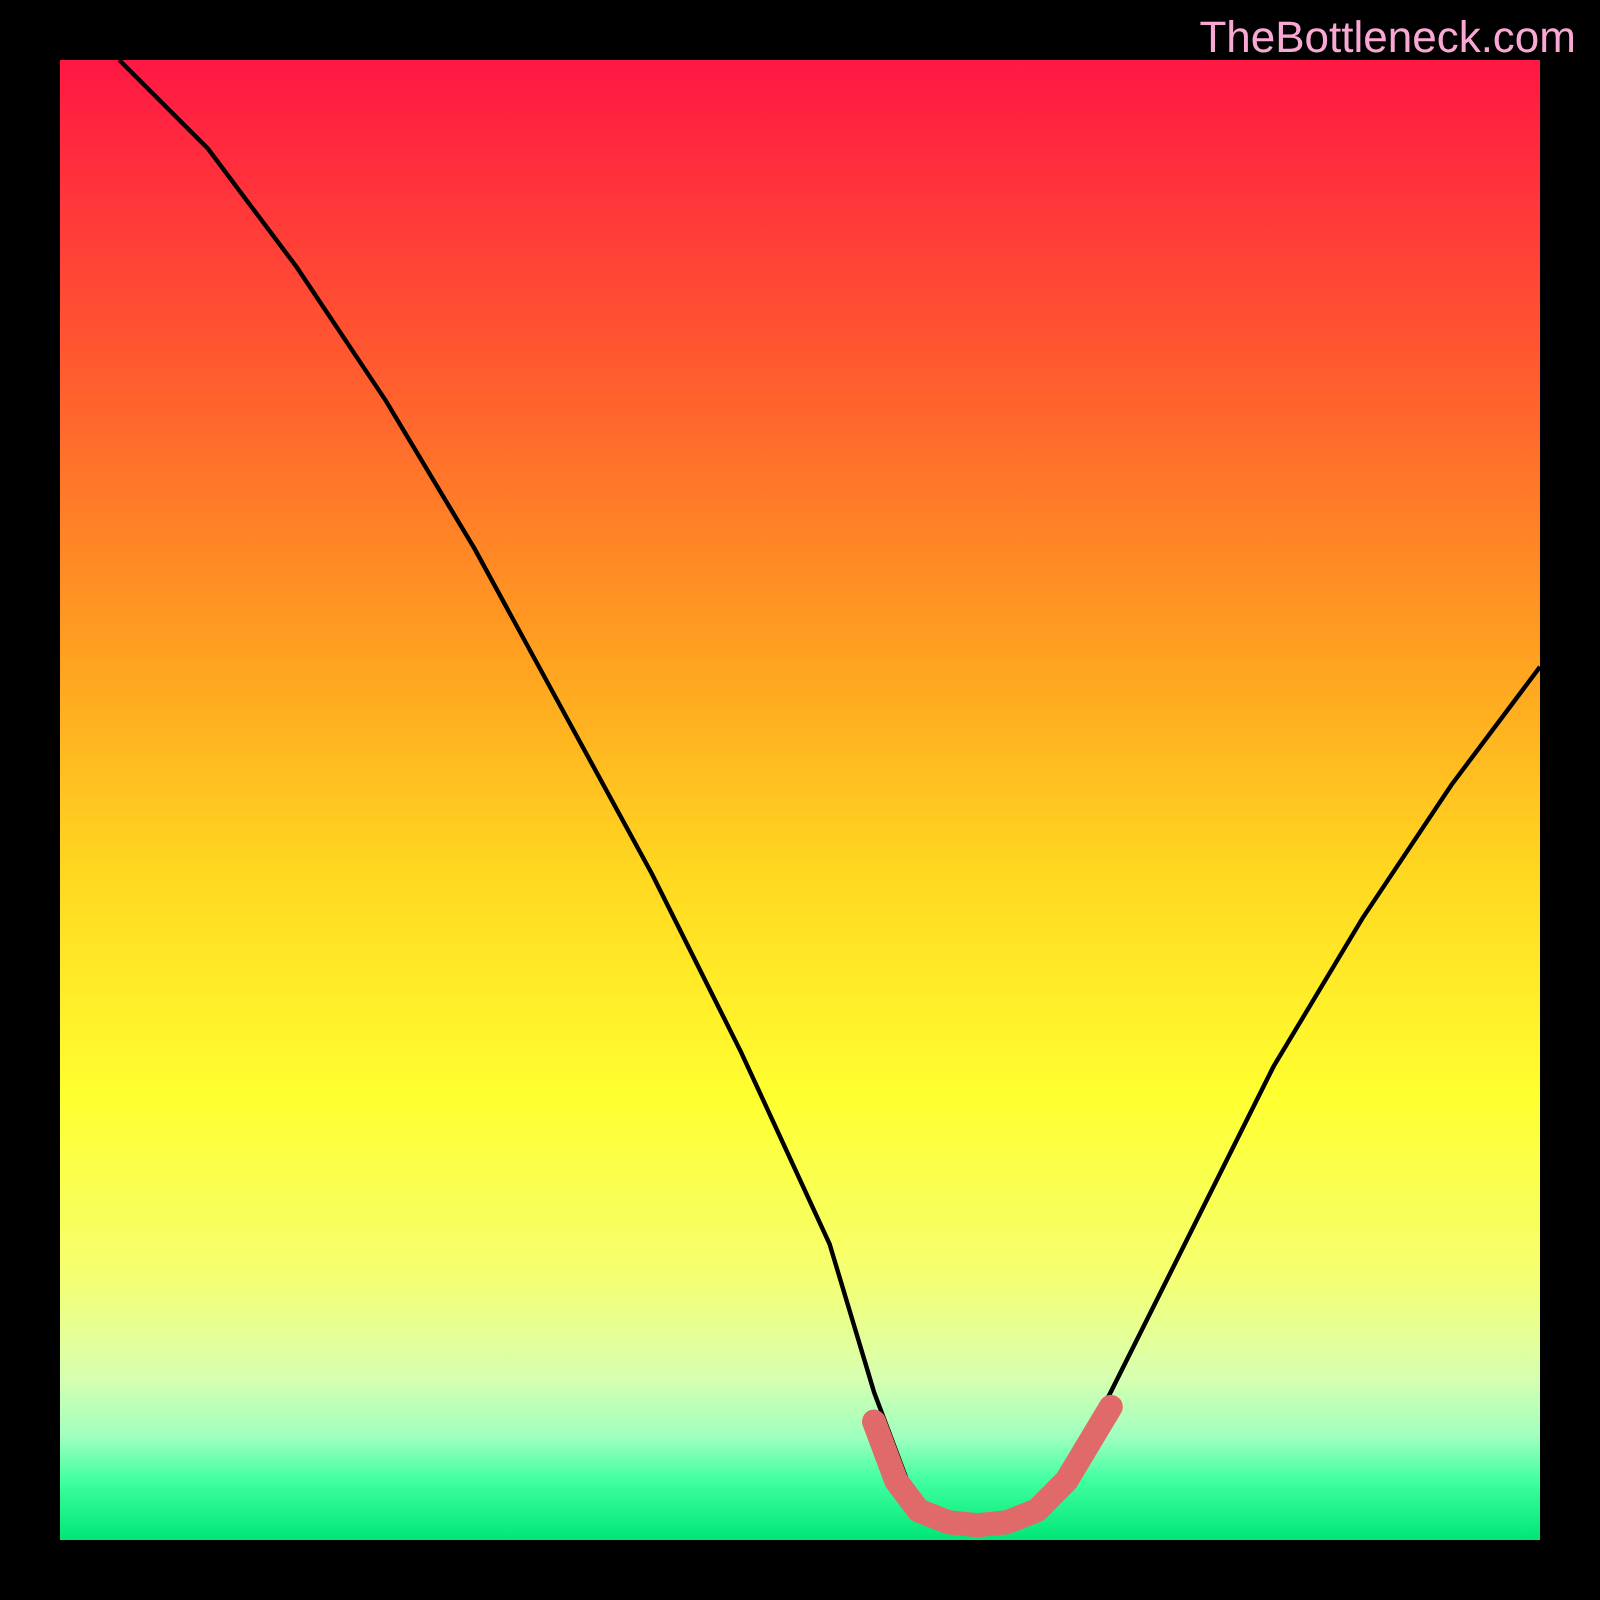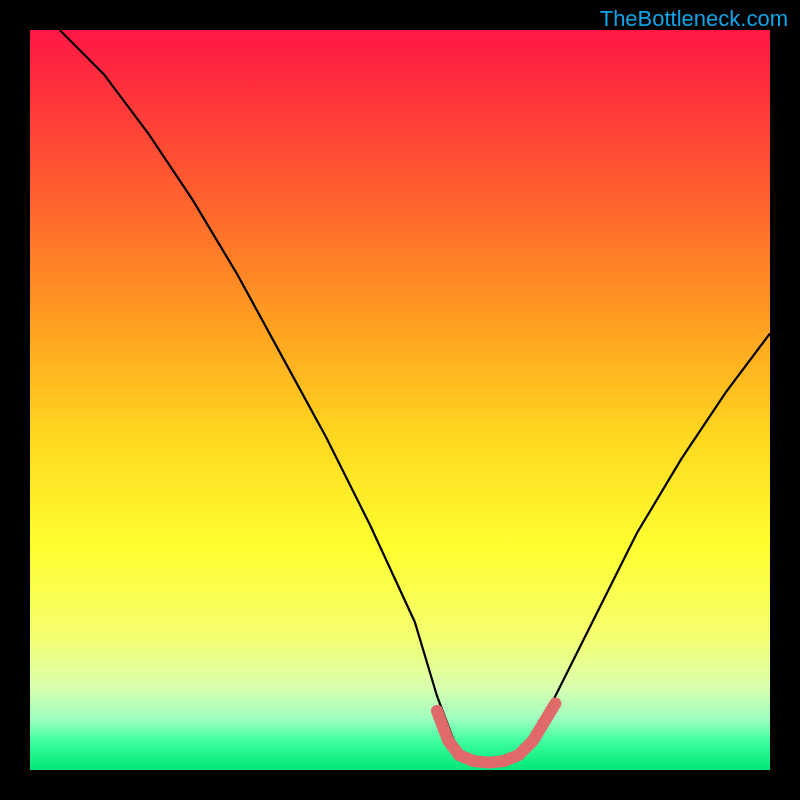--- a/index.html
+++ b/index.html
@@ -8,21 +8,21 @@
     width: 800px;
     height: 800px;
     background: #000;
     position: relative;
     font-family: Arial, sans-serif;
   }
   .watermark {
     position: absolute;
     top: 6px;
     right: 12px;
-    color: #0ea5e9;
+    color: #f9a8d4;
     font-size: 22px;
     font-weight: 500;
     z-index: 10;
   }
   .plot-area {
     position: absolute;
     left: 30px;
     top: 30px;
     width: 740px;
     height: 740px;

